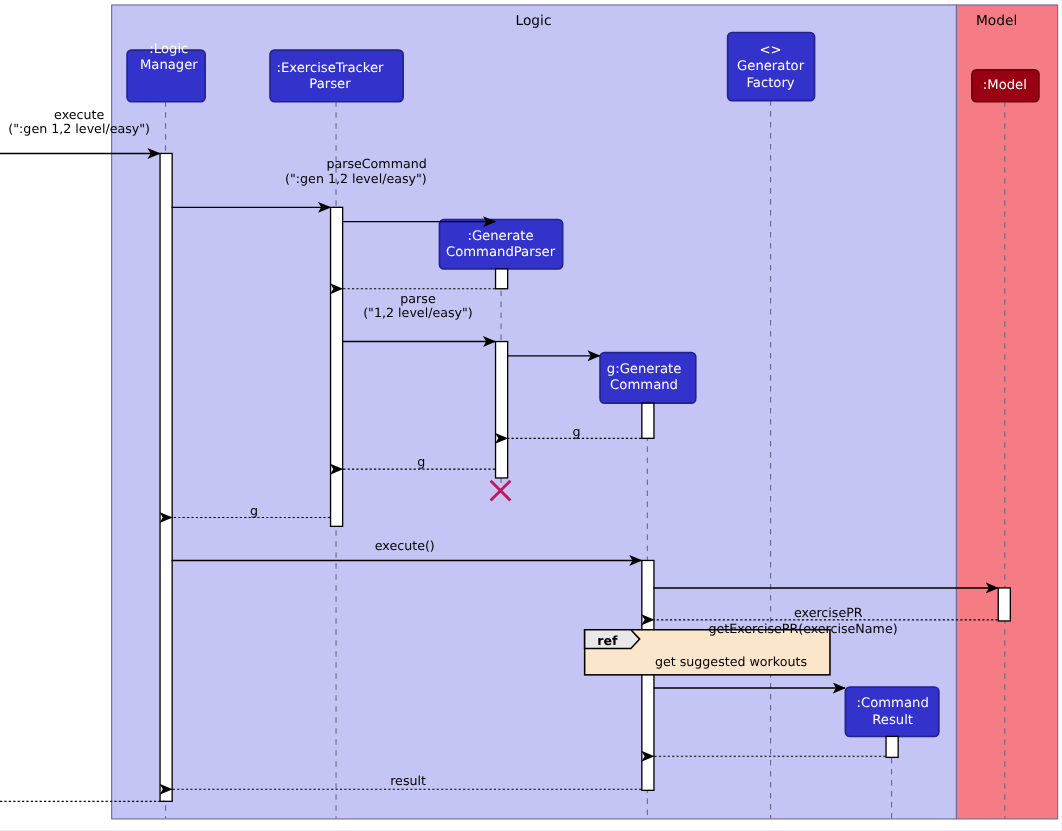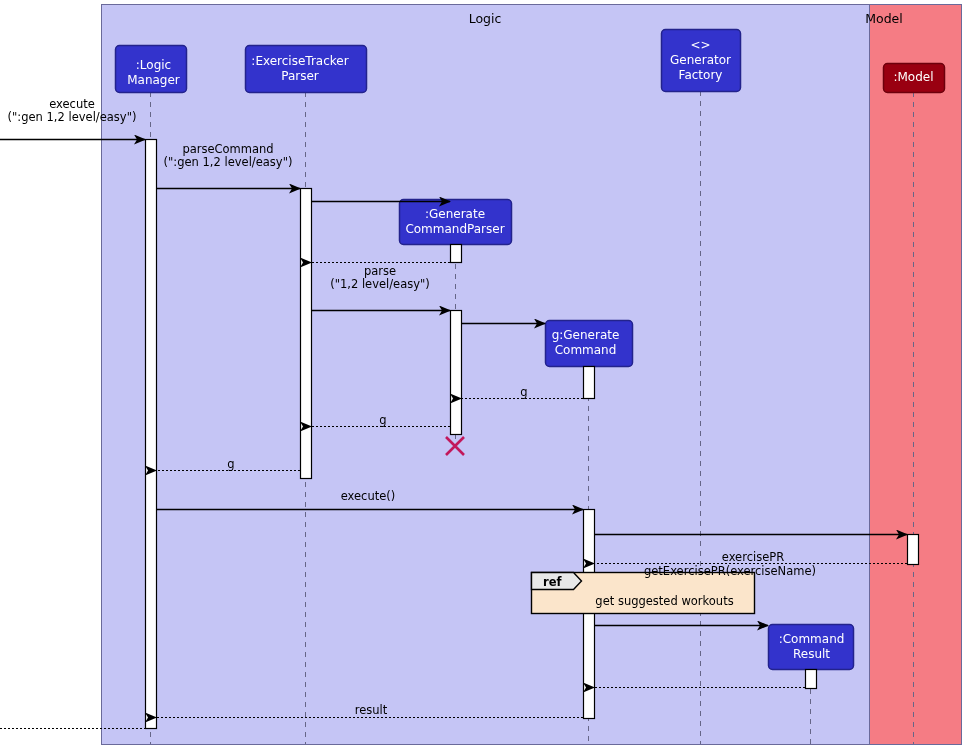--- a/index.html
+++ b/index.html
@@ -83,30 +83,30 @@
     <g id="g-fragments">
         <rect x="531.5" y="572.5" width="223" height="41" fill="#fbe5cb" stroke="#000000" stroke-width="1.4"></rect>
         <path d="M531.5,572.5 h42 l8,8.5 l-8,8.5 h-42 Z" fill="#e8e8e8" stroke="#000000" stroke-width="1.4"></path>
       </g>
     <g id="g-destroy">
         <path d="M446,437 L464,455 M464,437 L446,455" stroke="#c2185b" stroke-width="2.6" stroke-linecap="butt"></path>
       </g>
   </svg>
   <div id="overlay">
       <div class="grouphdr" style="left: 101px; top: 11px; width: 768px;">Logic</div>
-      <div class="grouphdr" style="left: 826px; top: 11px; width: 116px;">Model</div>
-      <div class="plbl" style="left: 115px; top: 58px; width: 77px;">:Logic<br>Manager</div>
+      <div class="grouphdr" style="left: 848px; top: 11px; width: 116px;">Model</div>
+      <div class="plbl" style="left: 115px; top: 37px; width: 77px;">:Logic<br>Manager</div>
       <div class="plbl" style="left: 245px; top: 53.5px; width: 110px;">:ExerciseTracker<br>Parser</div>
       <div class="plbl" style="left: 399px; top: 206.5px; width: 112px;">:Generate<br>CommandParser</div>
       <div class="plbl" style="left: 545px; top: 328px; width: 81px;">g:Generate<br>Command</div>
       <div class="plbl" style="left: 661px; top: 37.5px; width: 79px;">&lt;<class>&gt;<br>Generator<br>Factory</class></div>
       <div class="plbl" style="left: 768px; top: 631.5px; width: 87px;">:Command<br>Result</div>
       <div class="plbl" style="left: 883px; top: 70px; width: 61px;">:Model</div>
       <div class="lbl" style="left: -88px; top: 98px; width: 320px; text-align: center;">execute<br>(":gen 1,2 level/easy")</div>
-      <div class="lbl" style="left: 68px; top: 143px; width: 320px; text-align: center;">parseCommand<br>(":gen 1,2 level/easy")</div>
+      <div class="lbl" style="left: 68px; top: 143px; width: 320px; text-align: right;">parseCommand<br>(":gen 1,2 level/easy")</div>
       <div class="lbl" style="left: 220px; top: 265px; width: 320px; text-align: center;">parse<br>("1,2 level/easy")</div>
       <div class="lbl" style="left: 364px; top: 386px; width: 320px; text-align: center;">g</div>
       <div class="lbl" style="left: 223px; top: 414px; width: 320px; text-align: center;">g</div>
       <div class="lbl" style="left: 71px; top: 458px; width: 320px; text-align: center;">g</div>
       <div class="lbl" style="left: 208px; top: 490px; width: 320px; text-align: center;">execute()</div>
       <div class="lbl" style="left: 570px; top: 521px; width: 320px; text-align: center; margin-top: 44px;">getExercisePR(exerciseName)</div>
       <div class="lbl" style="left: 593px; top: 551px; width: 320px; text-align: center;">exercisePR</div>
       <div class="lbl" style="left: 211px; top: 704px; width: 320px; text-align: center;">result</div>
       <div class="reftag" style="left: 543px; top: 575px;">ref</div>
       <div class="reflbl" style="left: 531px; top: 594px; width: 223px; text-align: center;">get suggested workouts</div>

